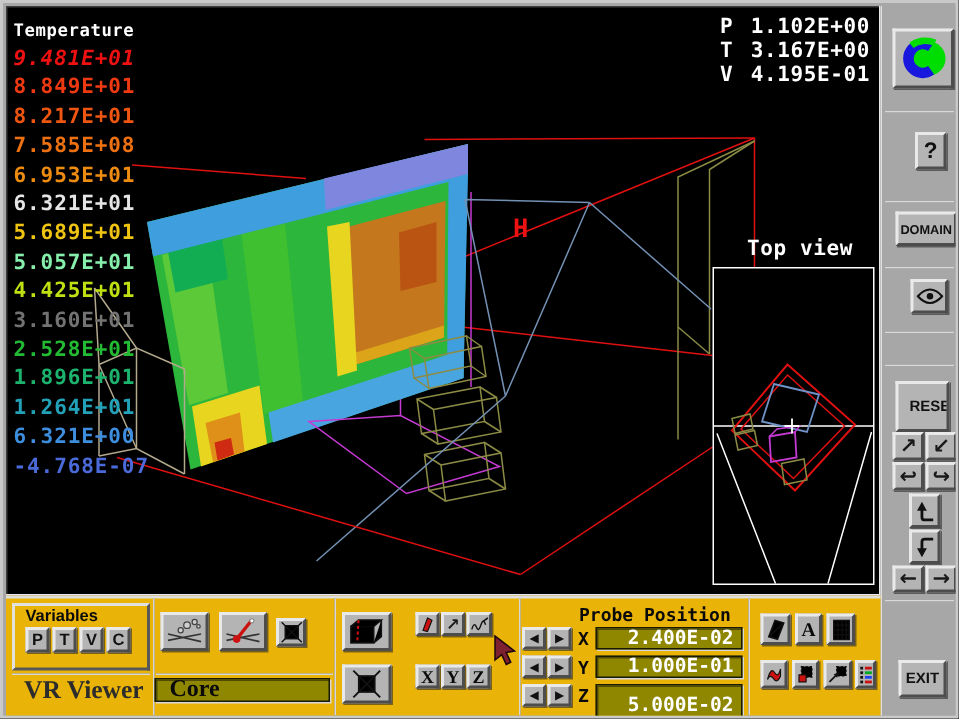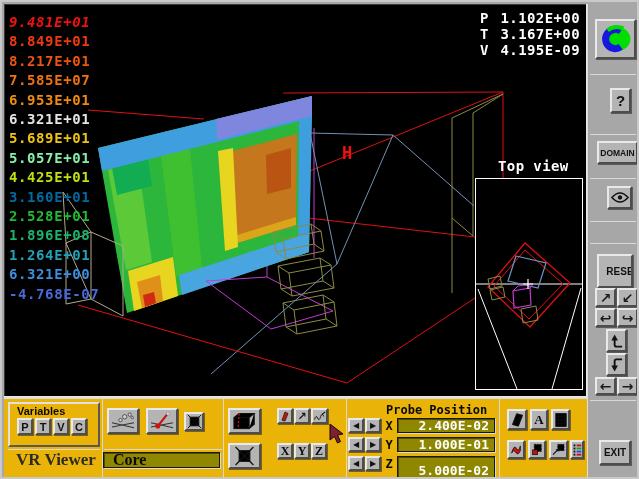--- a/index.html
+++ b/index.html
@@ -145,51 +145,52 @@
         <polygon points="513,291 530,288 531,305 514,308" stroke="#c43ad2" stroke-width="1.2"></polygon>
         <path d="M513,291 L518,286 L533,284 L530,288" stroke="#c43ad2" stroke-width="1"></path>
         <polygon points="488,279 500,276 502,286 490,289" stroke="#8b8b45" stroke-width="1"></polygon>
         <polygon points="490,290 503,287 505,297 492,300" stroke="#8b8b45" stroke-width="1"></polygon>
         <polygon points="521,309 536,306 538,320 523,323" stroke="#8b8b45" stroke-width="1"></polygon>
         <path d="M523,284 L533,284 M528,279 L528,289" stroke="#fff" stroke-width="1.2"></path>
       </g>
     </svg>
 
     <div class="legend">
+      <div class="legend-title">Temperature</div>
       <div id="legend-list">
           <div class="legend-row" style="color: rgb(238, 17, 17); font-style: italic;">9.481E+01</div>
           <div class="legend-row" style="color: rgb(238, 57, 17);">8.849E+01</div>
           <div class="legend-row" style="color: rgb(238, 85, 17);">8.217E+01</div>
-          <div class="legend-row" style="color: rgb(238, 113, 17);">7.585E+07</div>
+          <div class="legend-row" style="color: rgb(238, 113, 17);">7.585E+08</div>
           <div class="legend-row" style="color: rgb(238, 140, 17);">6.953E+01</div>
           <div class="legend-row" style="color: #e5e5e5;">6.321E+01</div>
           <div class="legend-row" style="color: rgb(238, 195, 17);">5.689E+01</div>
           <div class="legend-row" style="color: #86efac;">5.057E+01</div>
           <div class="legend-row" style="color: rgb(191, 224, 17);">4.425E+01</div>
-          <div class="legend-row" style="color: #0369a1;">3.160E+01</div>
+          <div class="legend-row" style="color: #737373;">3.160E+01</div>
           <div class="legend-row" style="color: rgb(34, 187, 51);">2.528E+01</div>
-          <div class="legend-row" style="color: rgb(28, 179, 110);">1.896E+08</div>
+          <div class="legend-row" style="color: rgb(28, 179, 110);">1.896E+01</div>
           <div class="legend-row" style="color: rgb(34, 162, 184);">1.264E+01</div>
           <div class="legend-row" style="color: rgb(61, 142, 222);">6.321E+00</div>
           <div class="legend-row" style="color: rgb(74, 106, 217);">-4.768E-07</div>
         </div>
     </div>
 
     <div class="readout">
       <div class="readout-row">
           <span class="readout-label">P</span>
           <span class="readout-value">1.102E+00</span>
         </div>
       <div class="readout-row">
           <span class="readout-label">T</span>
           <span class="readout-value">3.167E+00</span>
         </div>
       <div class="readout-row">
           <span class="readout-label">V</span>
-          <span class="readout-value">4.195E-09</span>
+          <span class="readout-value">4.195E-01</span>
         </div>
     </div>
 
     <div class="inset-label">Top view</div>
     <div class="h-marker">H</div>
   </div>
 
   <div class="sidebar">
     <div class="btn" style="left:7px; top:15px; width:41px; height:40px;">
       <svg width="35" height="34" viewBox="0 0 40 38">

